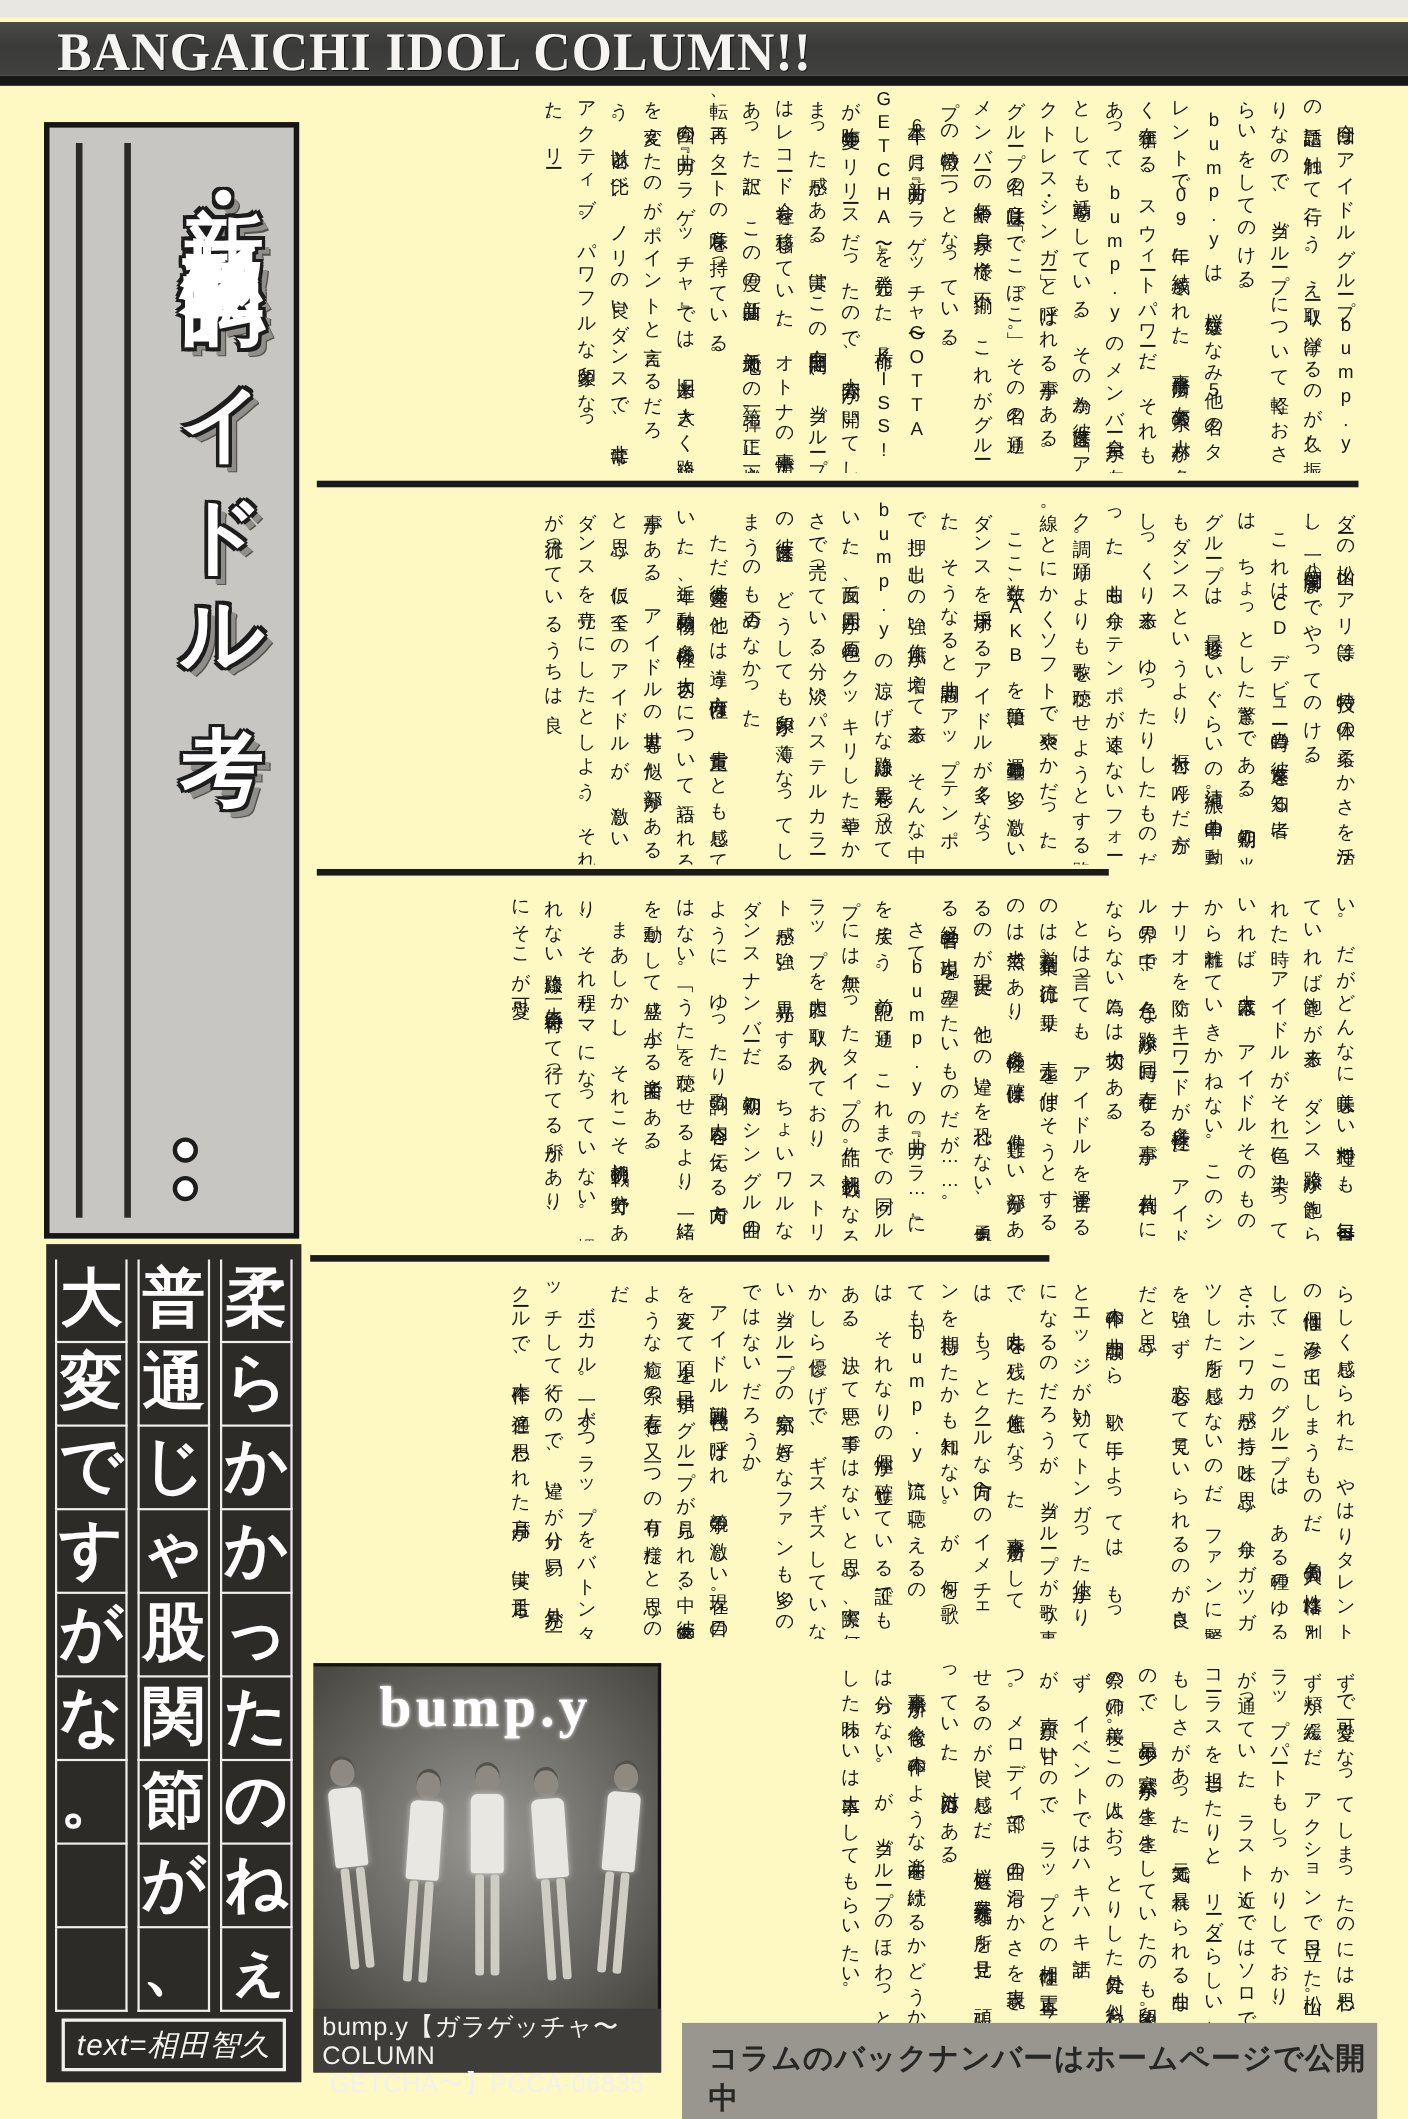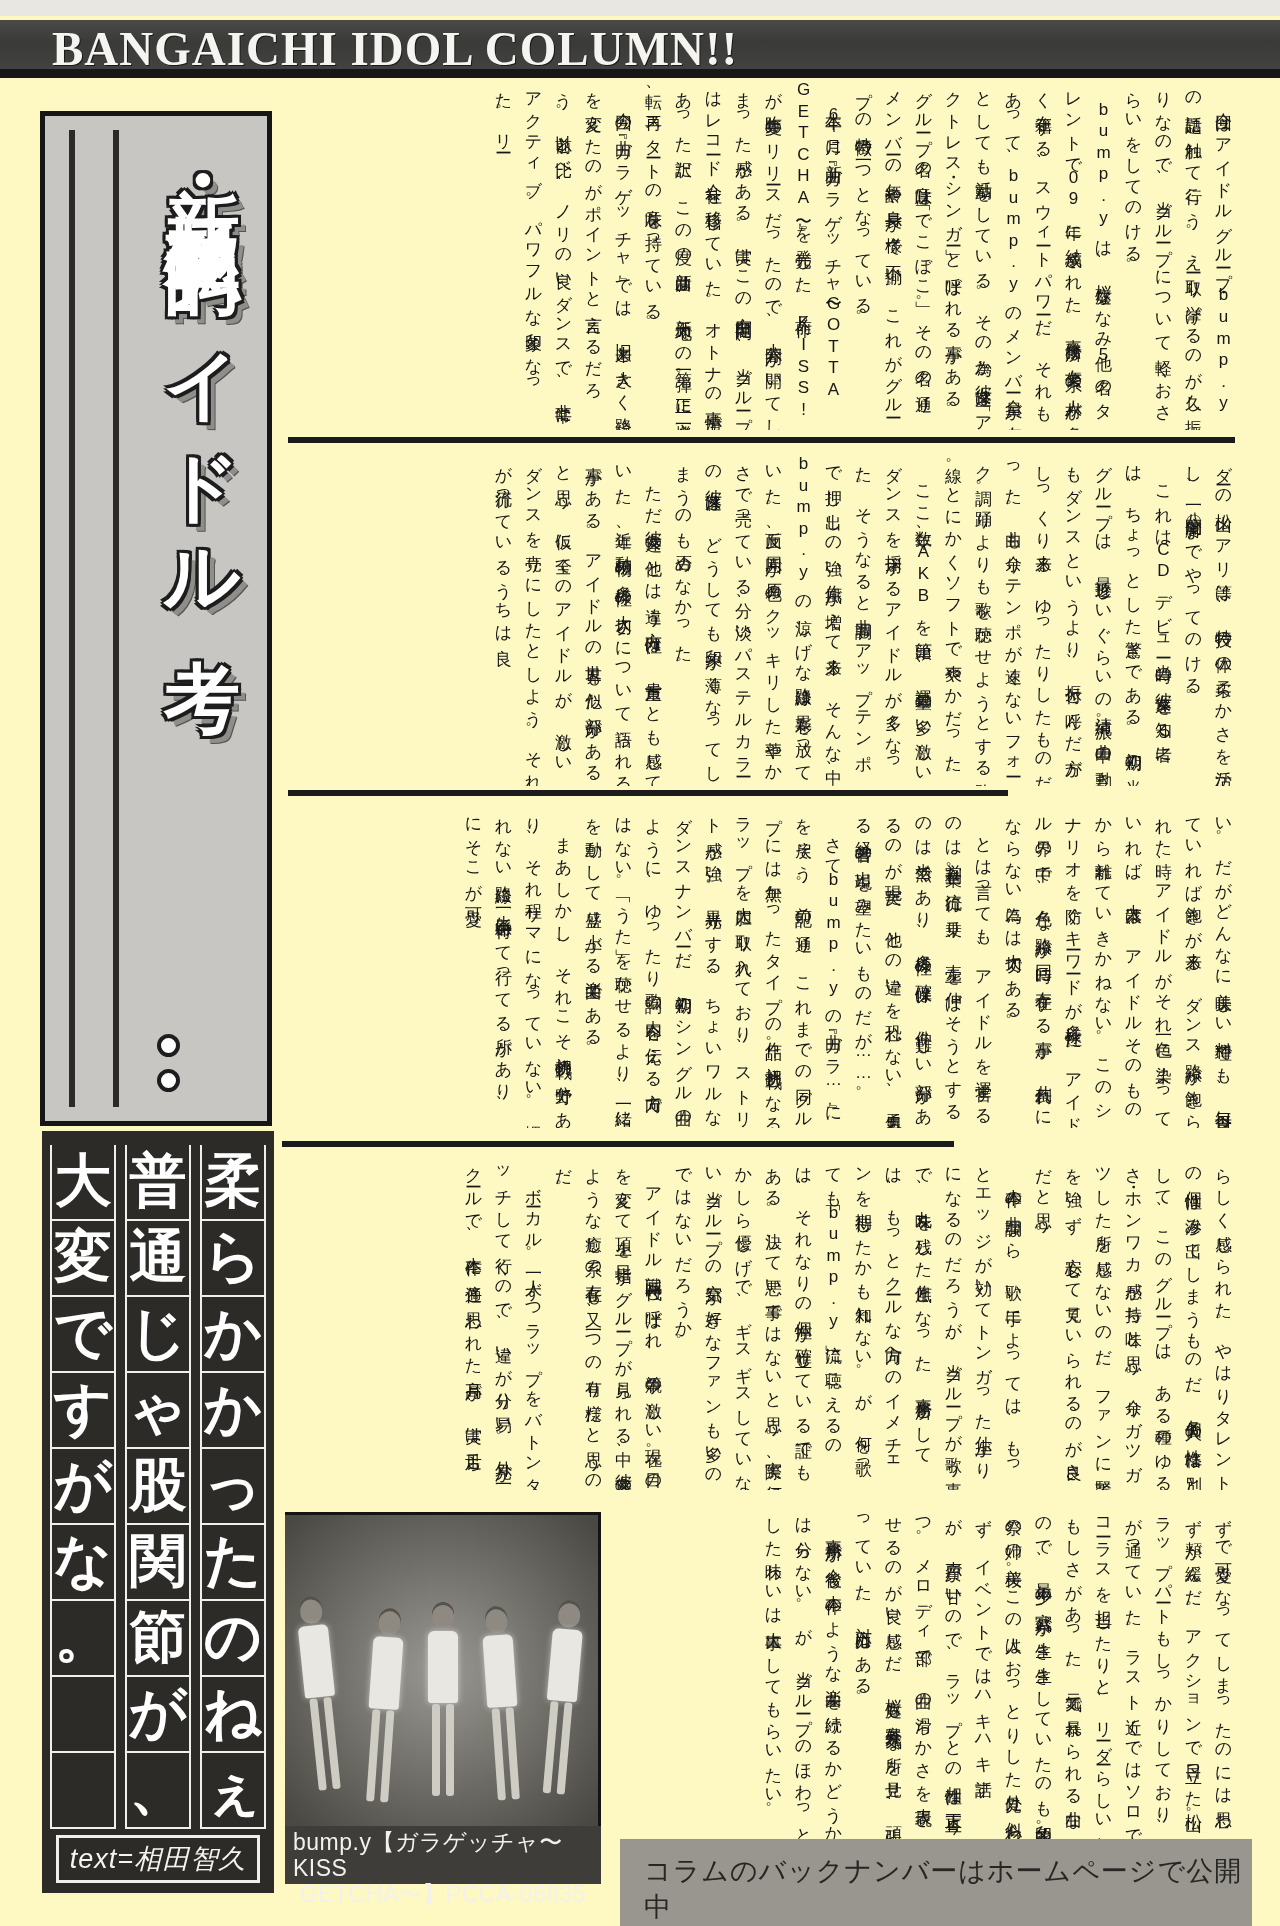--- a/index.html
+++ b/index.html
@@ -105,21 +105,21 @@
     background:#3f3d39;color:#f2f1ed;box-sizing:border-box;padding:3px 8px 0 8px;
     font-size:23px;line-height:26px;letter-spacing:0.5px;
   }
   .caption-row2{display:flex;justify-content:center;}
   
   .footer-box{
     position:absolute;left:620px;top:1823px;width:632px;height:97px;
     background:#98968f;box-sizing:border-box;padding:14px 0 0 24px;
     color:#1d1d1b;
   }
-  .footer-line1{font-size:27px;letter-spacing:1px;font-weight:normal;color:#262624;}
+  .footer-line1{font-size:27px;letter-spacing:1px;font-weight:bold;color:#262624;}
   .footer-line2{font-size:28px;margin-top:6px;color:#33332f;}
   
   #band1{left:288px;top:64px;width:950px;height:350px;}
   #band2{left:288px;top:438px;width:950px;height:332px;}
   #band3{left:288px;top:790px;width:950px;height:322px;}
   #band4{left:288px;top:1140px;width:950px;height:334px;}
   #band5{left:620px;top:1490px;width:618px;height:334px;}
   #divider1{left:288px;top:421px;width:947px;}
   #divider2{left:288px;top:774px;width:720px;}
   #divider3{left:282px;top:1125px;width:672px;}
@@ -209,20 +209,21 @@
           <span class="hl-cell"></span>
           <span class="hl-cell"></span>
         </div>
     </div>
     <div class="credit-bar">
       <span class="credit-text">text=相田智久</span>
     </div>
   </div>
 
   <div class="photo-block">
+    <div class="photo-logo">bump.y</div>
     <div class="idol-figure" style="left:18px;top:84px;transform:rotate(-6deg);">
       <div class="idol-head"></div>
         <div class="idol-torso"></div>
       <div class="idol-legs">
           <i></i>
           <i></i>
         </div>
     </div>
     <div class="idol-figure" style="left:80px;top:96px;transform:rotate(4deg);">
       <div class="idol-head"></div>
@@ -251,21 +252,21 @@
     <div class="idol-figure" style="left:258px;top:88px;transform:rotate(5deg);">
       <div class="idol-head"></div>
         <div class="idol-torso"></div>
       <div class="idol-legs">
           <i></i>
           <i></i>
         </div>
     </div>
   </div>
   <div class="photo-caption">
-    <div>bump.y【ガラゲッチャ〜 KISS</div>
+    <div>bump.y【ガラゲッチャ〜 COLUMN</div>
     <div class="caption-row2">
       <span>GETCHA〜】</span>
       <span>PCCA-06835</span>
     </div>
   </div>
 
   <div class="footer-box">
     <div class="footer-line1">コラムのバックナンバーはホームページで公開中</div>
     <div class="footer-line2">http://www.coremagazine.co.jp/bangaichi へ。</div>
   </div>

